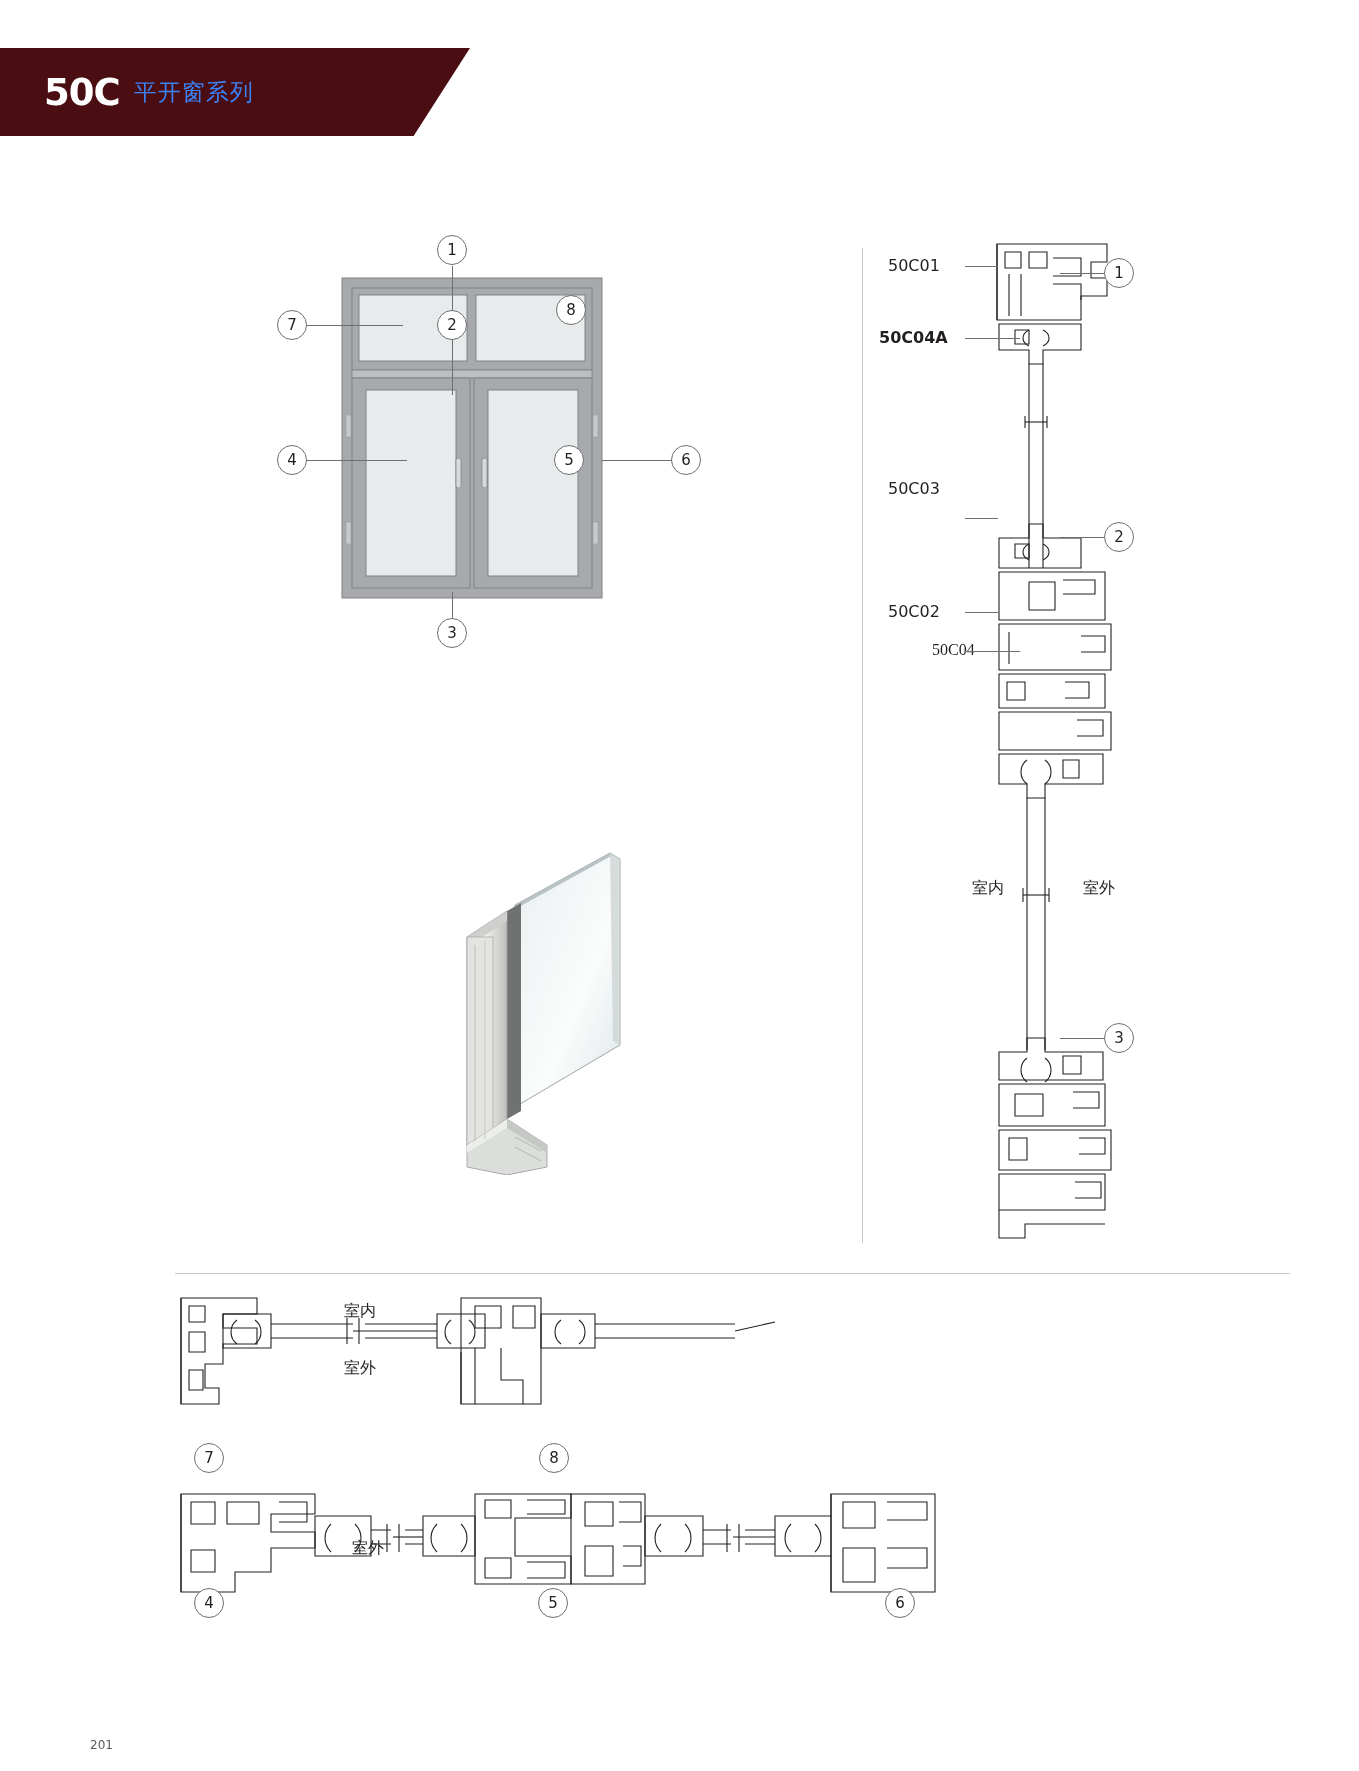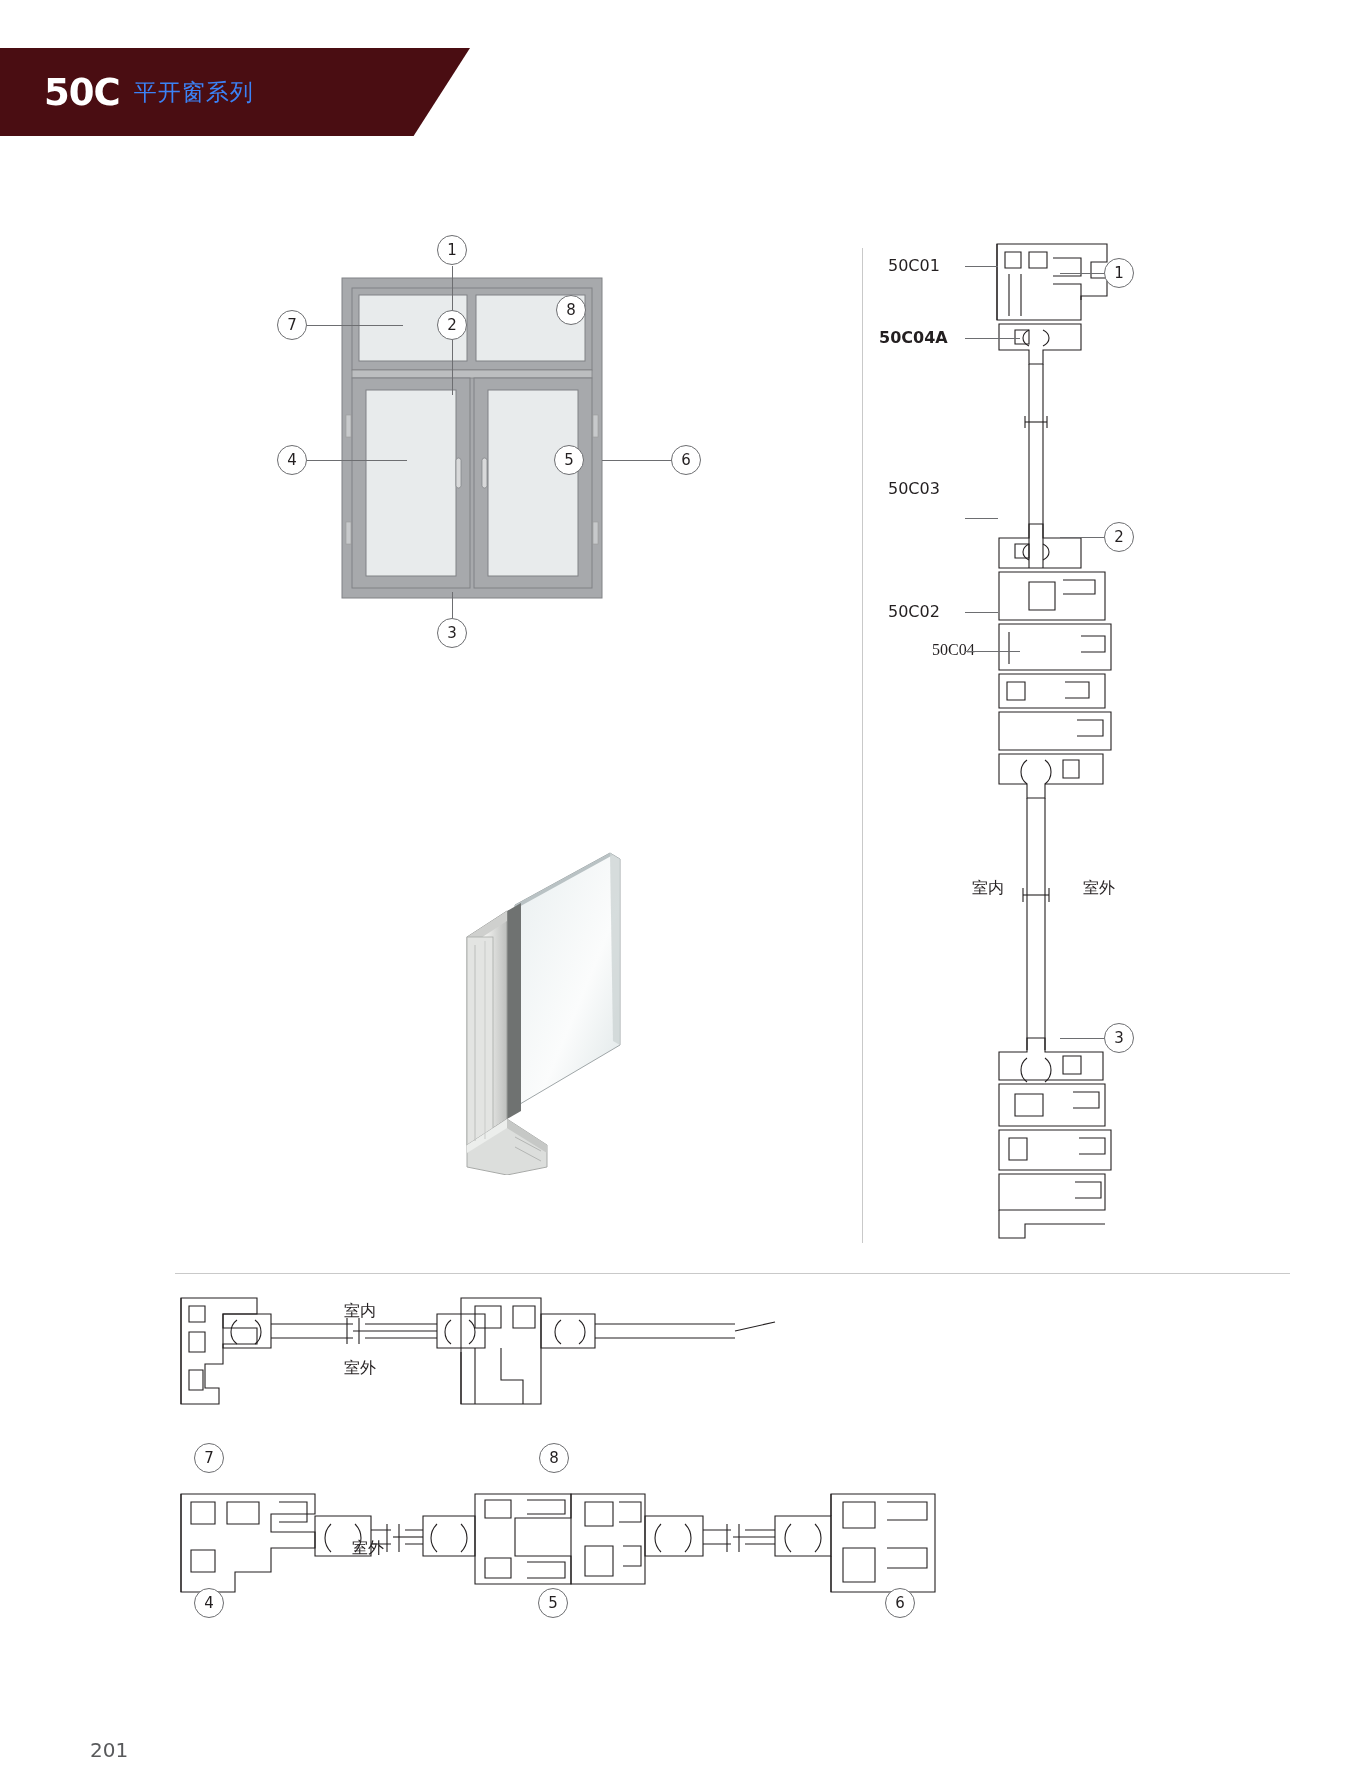--- a/index.html
+++ b/index.html
@@ -103,21 +103,21 @@
     width: 1115px;
     height: 1px;
     background: #c9c9c9;
   }
 
   
   .pagenum {
     position: absolute;
     left: 90px;
     top: 1738px;
-    font-size: 20px;
+    font-size: 12px;
     color: #58595b;
     font-family: "DejaVu Sans", sans-serif;
   }
 
   svg { display: block; }
   .blk { stroke: #231f20; fill: none; stroke-width: 1.1; }
 </style>
 </head>
 <body>
 

